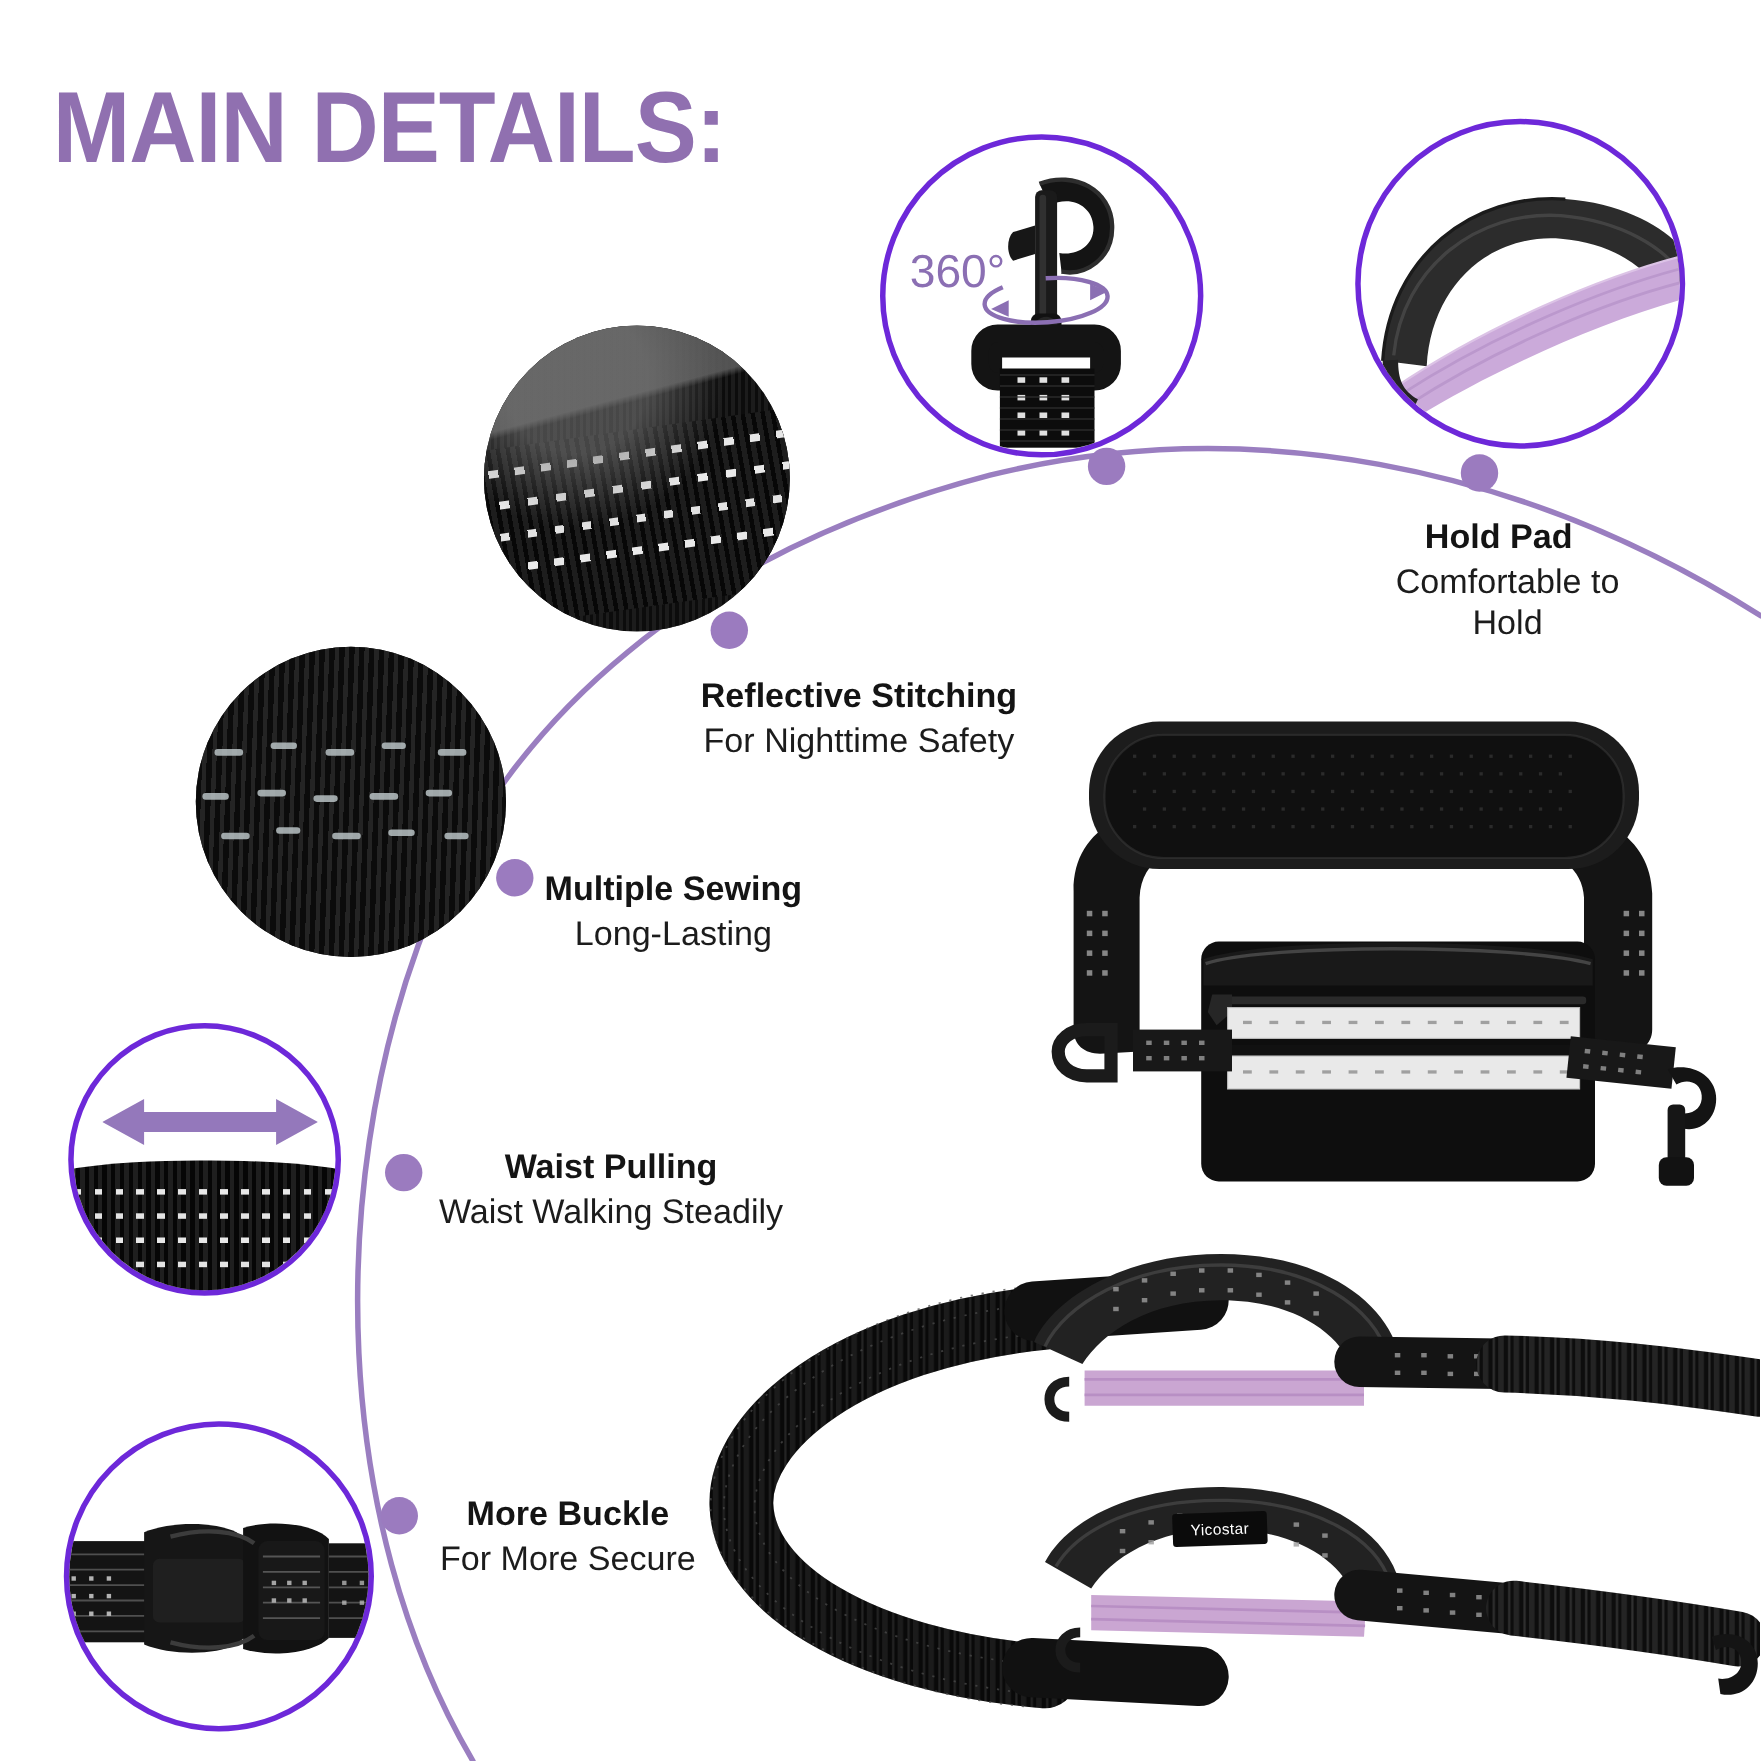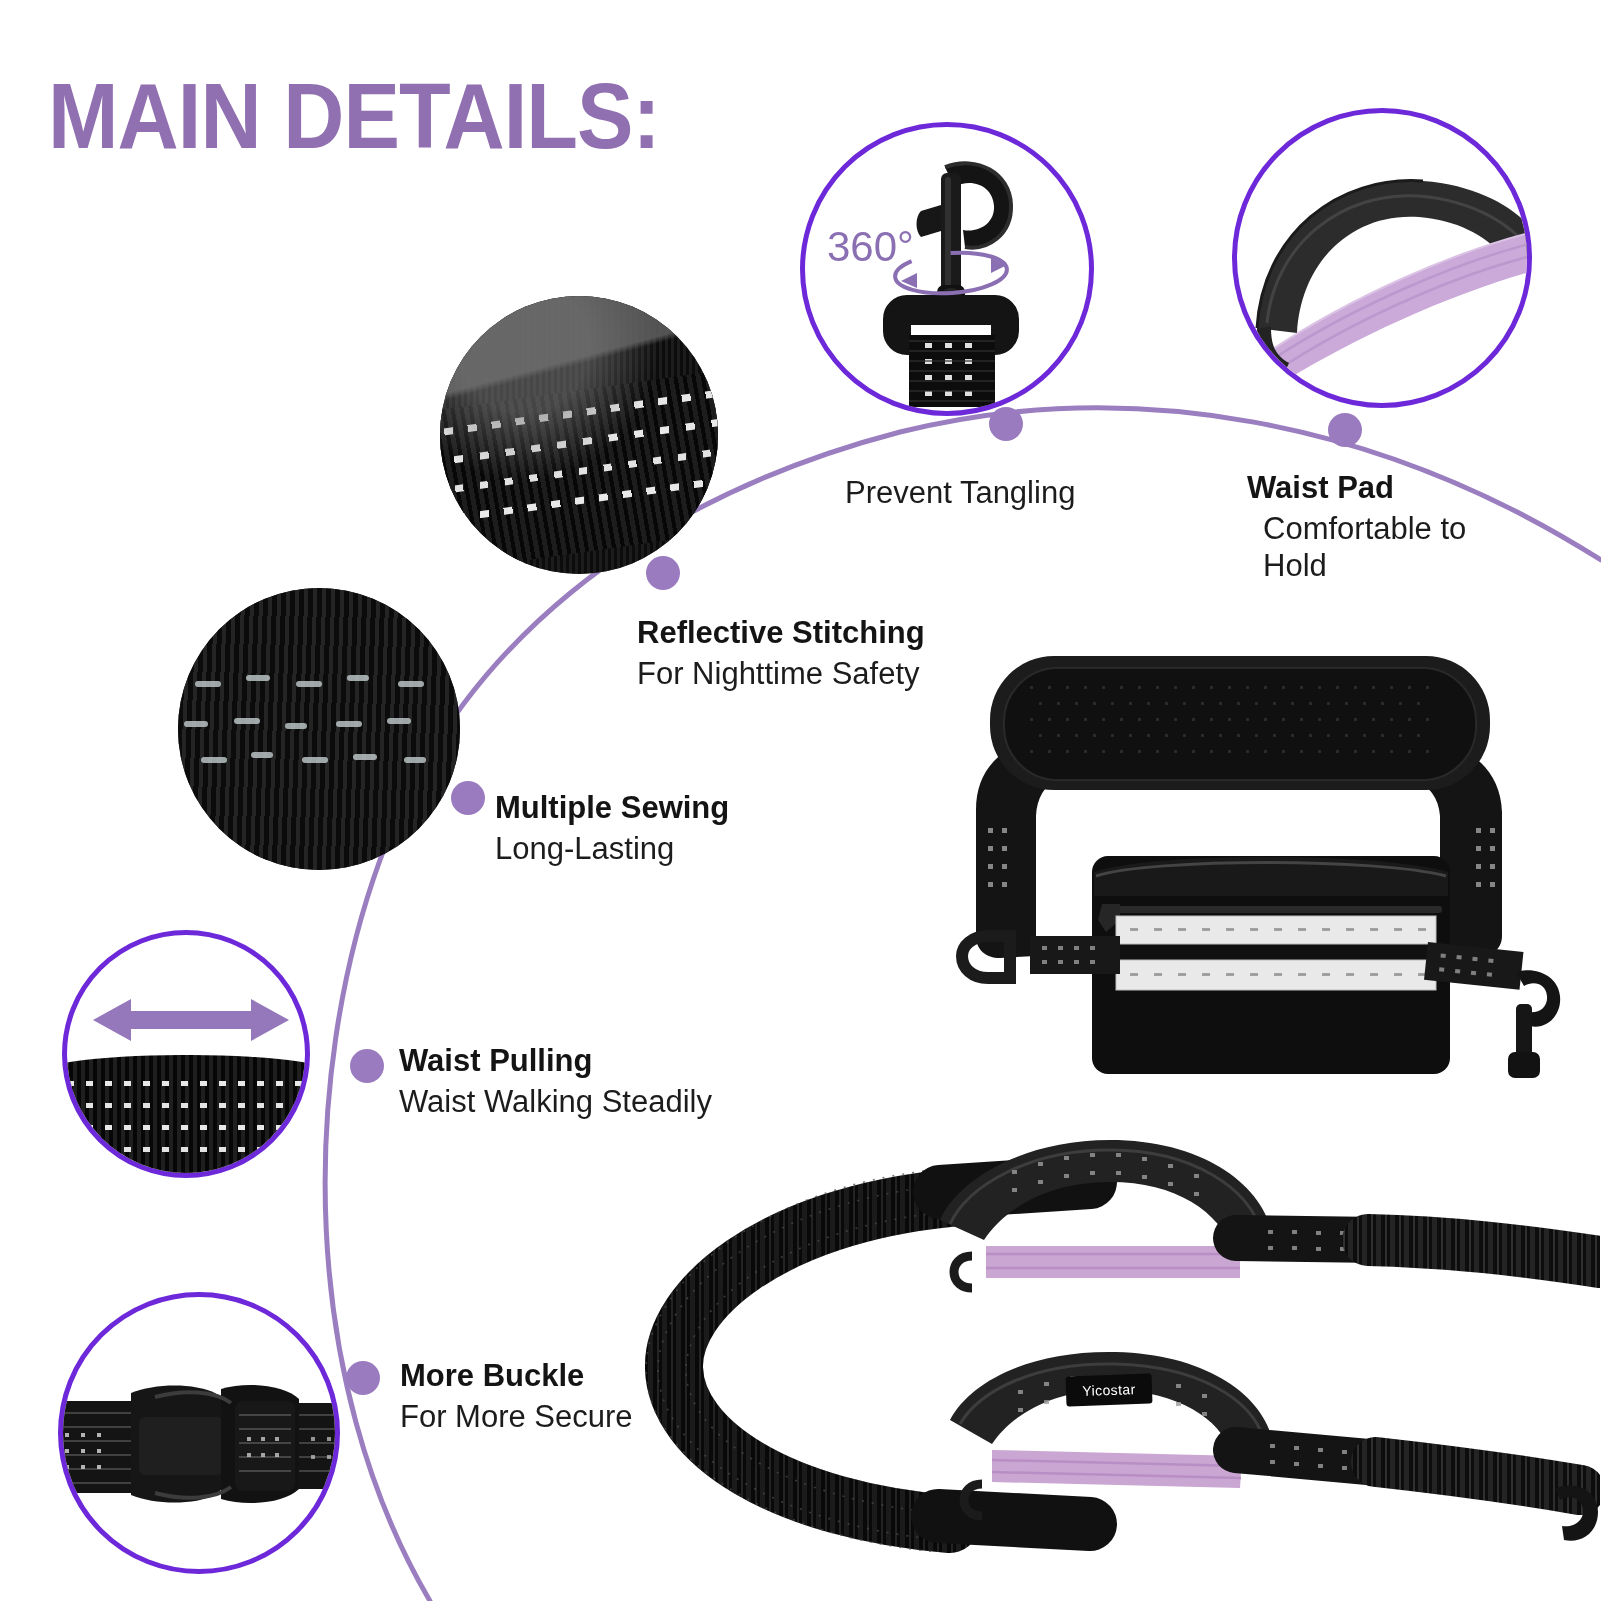--- a/index.html
+++ b/index.html
@@ -1,18 +1,18 @@
 <!DOCTYPE html>
 <html><head>
 <meta charset="utf-8">
 <style>
   html,body{margin:0;padding:0;background:#ffffff;}
   body{width:1601px;height:1601px;position:relative;overflow:hidden;
        font-family:"Liberation Sans","DejaVu Sans",sans-serif;background:#fff;}
-  .stage{position:absolute;inset:0;width:1601px;height:1601px;}
+  .stage{position:absolute;inset:0;width:1601px;height:1601px;text-align:center;}
 
   
   #page-title{
     position:absolute;left:48px;top:70px;
     font-size:92px;line-height:1;font-weight:700;
     color:#9070b0;letter-spacing:-1px;
     transform:scaleX(.92);transform-origin:left top;
     white-space:nowrap;
   }
 
@@ -117,25 +117,24 @@
 
     <circle cx="1006" cy="424" r="17" fill="#9b7bbf"></circle>
     <circle cx="1345" cy="430" r="17" fill="#9b7bbf"></circle>
     <circle cx="663" cy="573" r="17" fill="#9b7bbf"></circle>
     <circle cx="468" cy="798" r="17" fill="#9b7bbf"></circle>
     <circle cx="367" cy="1066" r="17" fill="#9b7bbf"></circle>
     <circle cx="363" cy="1378" r="17" fill="#9b7bbf"></circle>
   </svg>
 
   <div class="callout" id="callout-rotary">
-    <div class="c-sub nowrap">Prevent Tangling</div>
   </div>
 
   <div class="callout wrap" id="callout-softpad">
-    <div class="c-title">Waist Pad</div>
+    <div class="c-title">Hold Pad</div>
     <div class="c-sub">Comfortable to Hold</div>
   </div>
 
   <div class="callout" id="callout-reflective">
     <div class="c-title">Reflective Stitching</div>
     <div class="c-sub nowrap">For Nighttime Safety</div>
   </div>
 
   <div class="callout" id="callout-sewing">
     <div class="c-title">Multiple Sewing</div>

